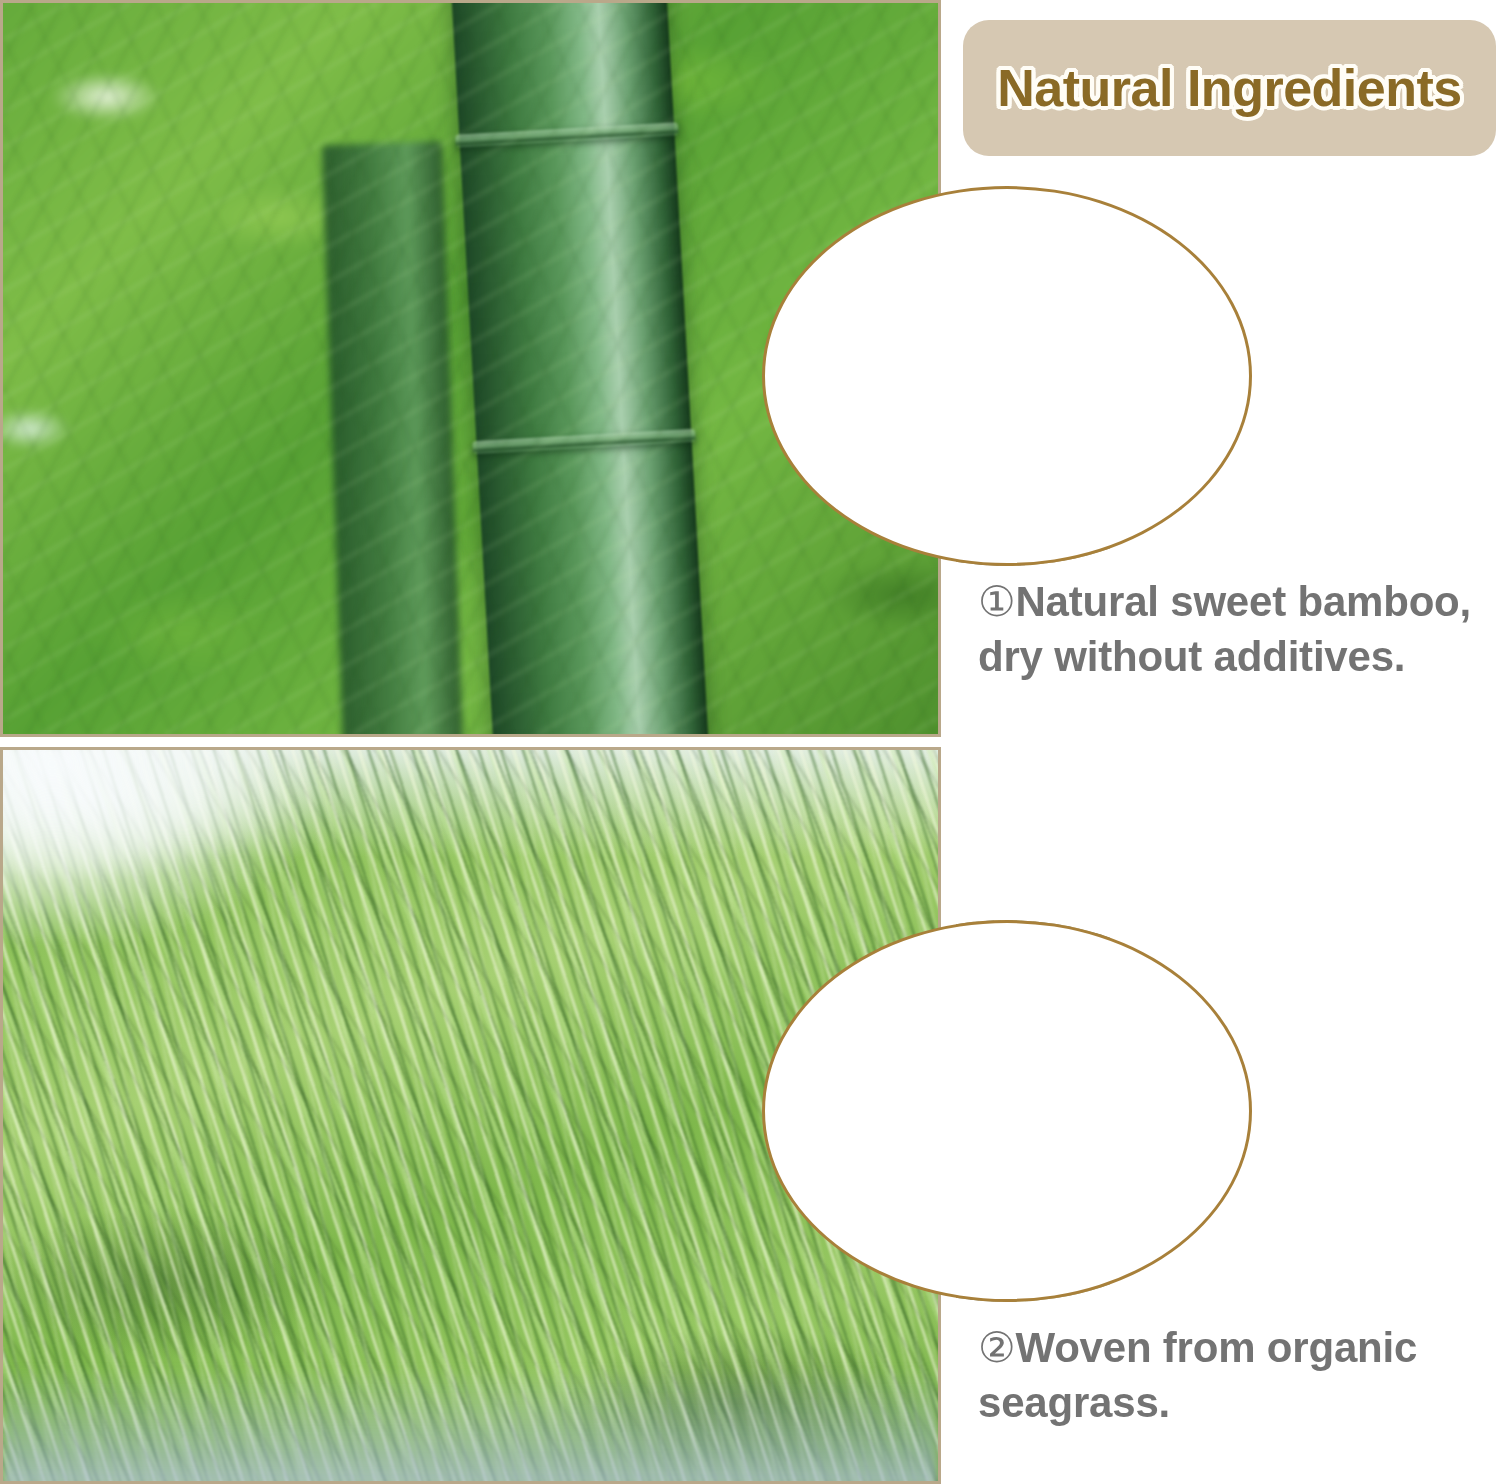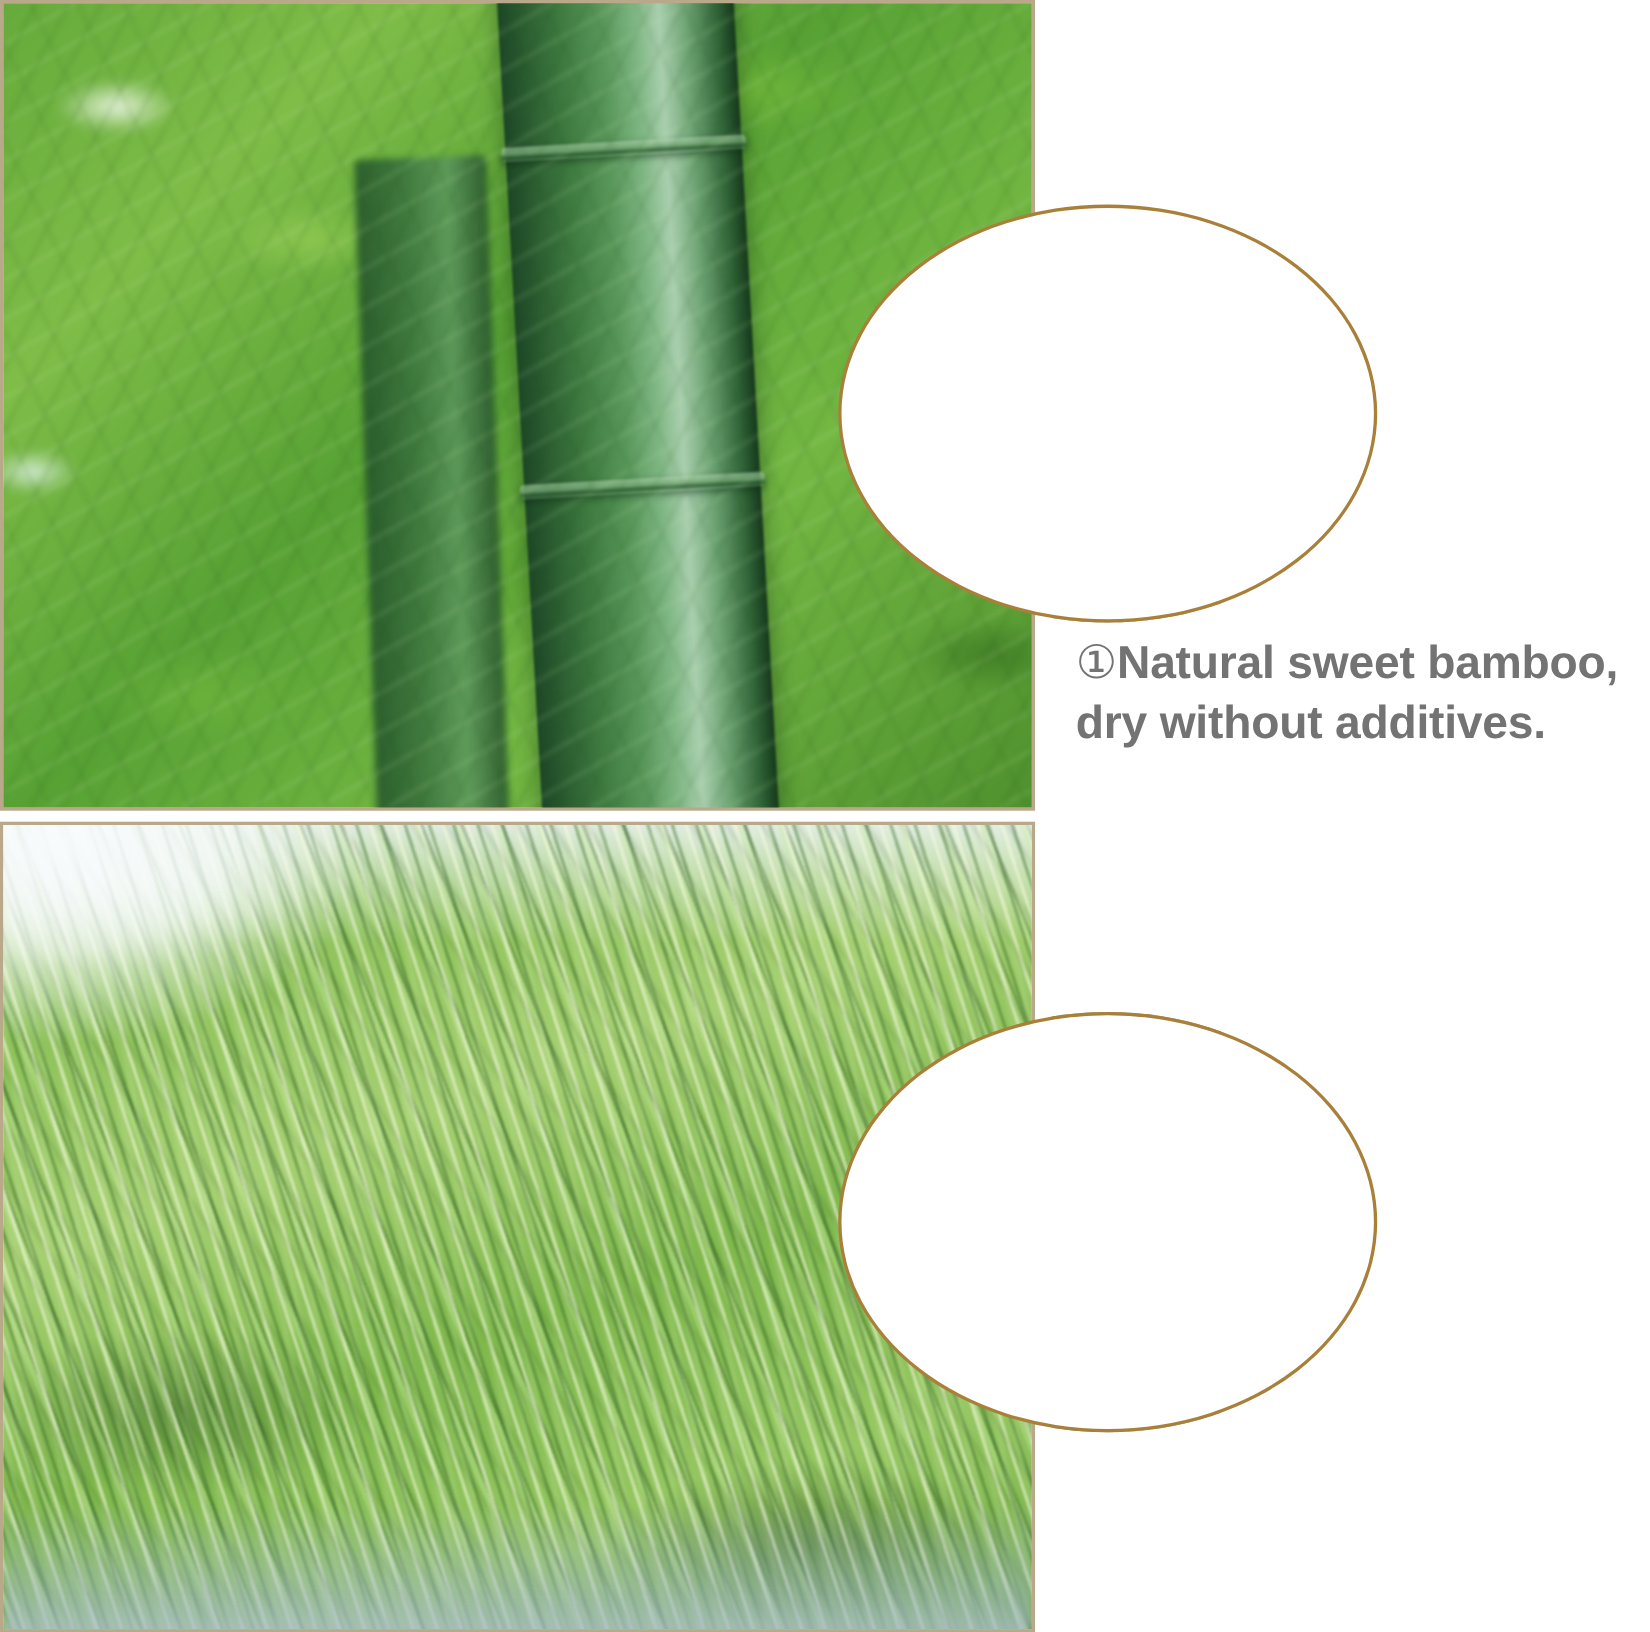--- a/index.html
+++ b/index.html
@@ -339,20 +339,23 @@
   </div>
 
   <div class="photo-panel" id="photo-seagrass">
     <div class="grass-bg"></div>
     <div class="grass-blades"></div>
     <div class="grass-blades2"></div>
     <div class="grass-sky"></div>
     <div class="grass-shade-bottom"></div>
   </div>
 
+  <div id="title-banner">
+    <div id="title-text">Natural Ingredients</div>
+  </div>
 
   <div class="callout" id="callout-1">
     <div class="clip">
       <div class="stick-wrap" id="stick-1">
         <div class="bamboo-core"></div>
         <div class="weave" id="weave-1"></div>
       </div>
     </div>
     <div class="oval"></div>
   </div>
@@ -361,14 +364,15 @@
 
   <div class="callout" id="callout-2">
     <div class="clip">
       <div class="stick-wrap" id="stick-2">
         <div class="weave" id="weave-2"></div>
       </div>
     </div>
     <div class="oval"></div>
   </div>
 
+  <div class="caption" id="caption-2"><span class="circled">②</span><span>Woven from organic seagrass.</span></div>
 
 </div>
 
 </body></html>

